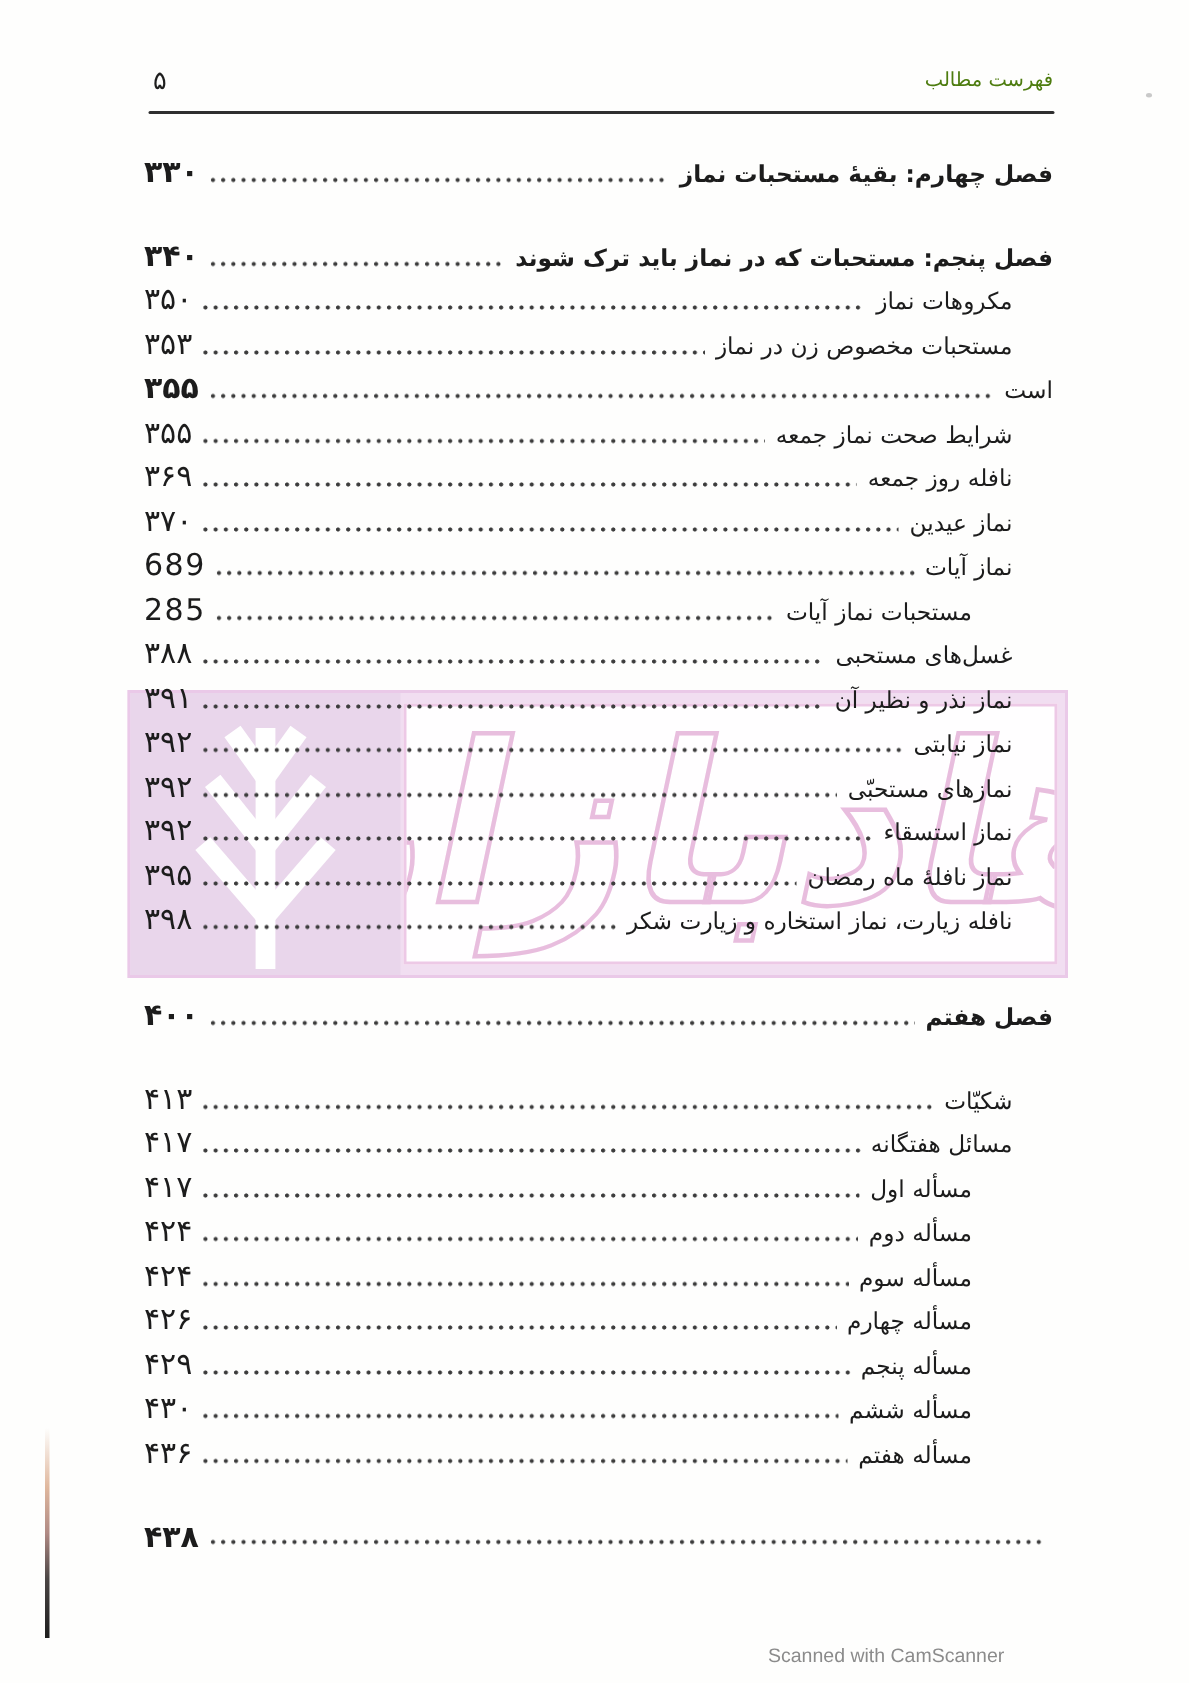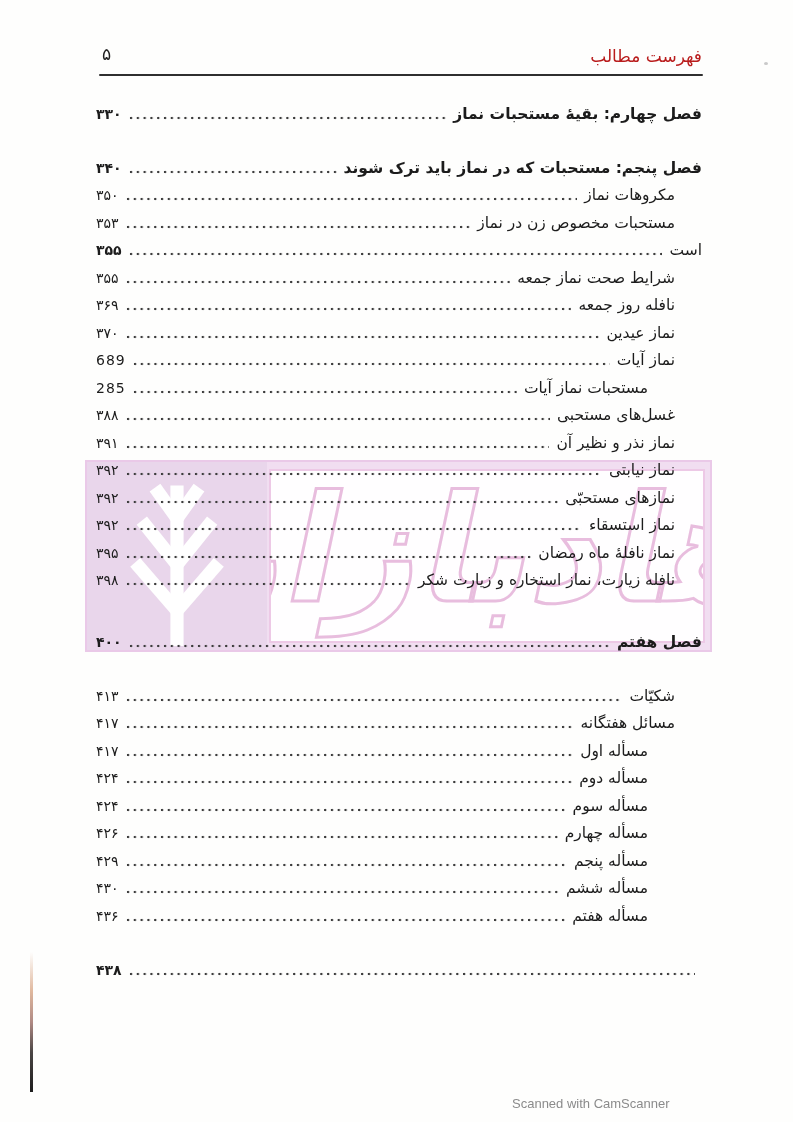--- a/index.html
+++ b/index.html
@@ -1,20 +1,20 @@
 <!DOCTYPE html>
 <html lang="fa"><head>
 <meta charset="utf-8">
 <style>
   html,body{margin:0;padding:0;}
   body{width:793px;height:1122px;background:#ffffff;font-family:"DejaVu Sans",sans-serif;}
   .page{position:relative;width:793px;height:1122px;background:#fefefd;overflow:hidden;}
 
   
-  .htitle{position:absolute;top:46px;right:91px;font-size:17px;color:#b91c1c;direction:rtl;z-index:3;}
+  .htitle{position:absolute;top:46px;right:91px;font-size:13px;color:#4d7c0f;direction:rtl;z-index:3;}
   .pgnum{position:absolute;top:44px;left:102px;font-size:17px;color:#1e1e1e;z-index:3;}
   .rule{position:absolute;top:74px;left:99px;width:604px;height:2px;background:#2f2f2f;border-radius:1px;z-index:3;}
   .speck{position:absolute;top:62px;left:764px;width:4px;height:3px;background:#c9c9c9;border-radius:50%;}
 
   
   .watermark{position:absolute;left:85px;top:460px;width:627px;height:192px;z-index:1;
              background:#f1def1;border:2px solid #eac9e8;box-sizing:border-box;}
   .wm-square{position:absolute;left:0;top:0;width:180px;height:100%;background:#e9d6eb;}
   .wm-square svg{position:absolute;left:35px;top:8px;}
   .wm-box{position:absolute;left:182px;top:7px;right:5px;bottom:7px;background:rgba(255,255,255,0.96);
@@ -22,21 +22,21 @@
   .wm-text{font-size:148px;font-weight:bold;direction:rtl;white-space:nowrap;line-height:1;
            color:transparent;-webkit-text-stroke:3px #e3aed6;opacity:.8;transform:skewX(-12deg) translateY(-6px);}
 
   
   #toc-list{position:absolute;top:96px;right:91px;left:96px;direction:rtl;z-index:2;}
   .toc-row{display:flex;align-items:baseline;line-height:20px;margin-top:7.5px;font-size:15.5px;color:#1c1c1c;}
   .toc-row .t{white-space:nowrap;}
   .toc-row .dots{flex:1;height:6px;margin:0 7px;align-self:flex-end;margin-bottom:3px;
                  background-image:radial-gradient(circle at 2px 3px,#3c3c3c 1.15px,transparent 1.6px);
                  background-size:6.8px 6px;background-repeat:repeat-x;background-position:left bottom;}
-  .toc-row .n{font-size:14px;letter-spacing:1px;white-space:nowrap;}
+  .toc-row .n{font-size:20px;letter-spacing:1px;white-space:nowrap;}
   .level-chapter{font-weight:bold;}
   .level-heading{font-weight:bold;}
   .level-sub{padding-right:27px;}
   .level-subsub{padding-right:54px;}
   .gap-section{margin-top:34px;}
   .gap-large{margin-top:41.5px;}
 
   
   .left-artifact{position:absolute;left:30px;top:952px;width:3px;height:140px;
                  background:linear-gradient(to bottom,rgba(255,255,255,0),#e0b89e 28%,#b08a84 50%,#4a4544 72%,#1d1d1d 100%);}

